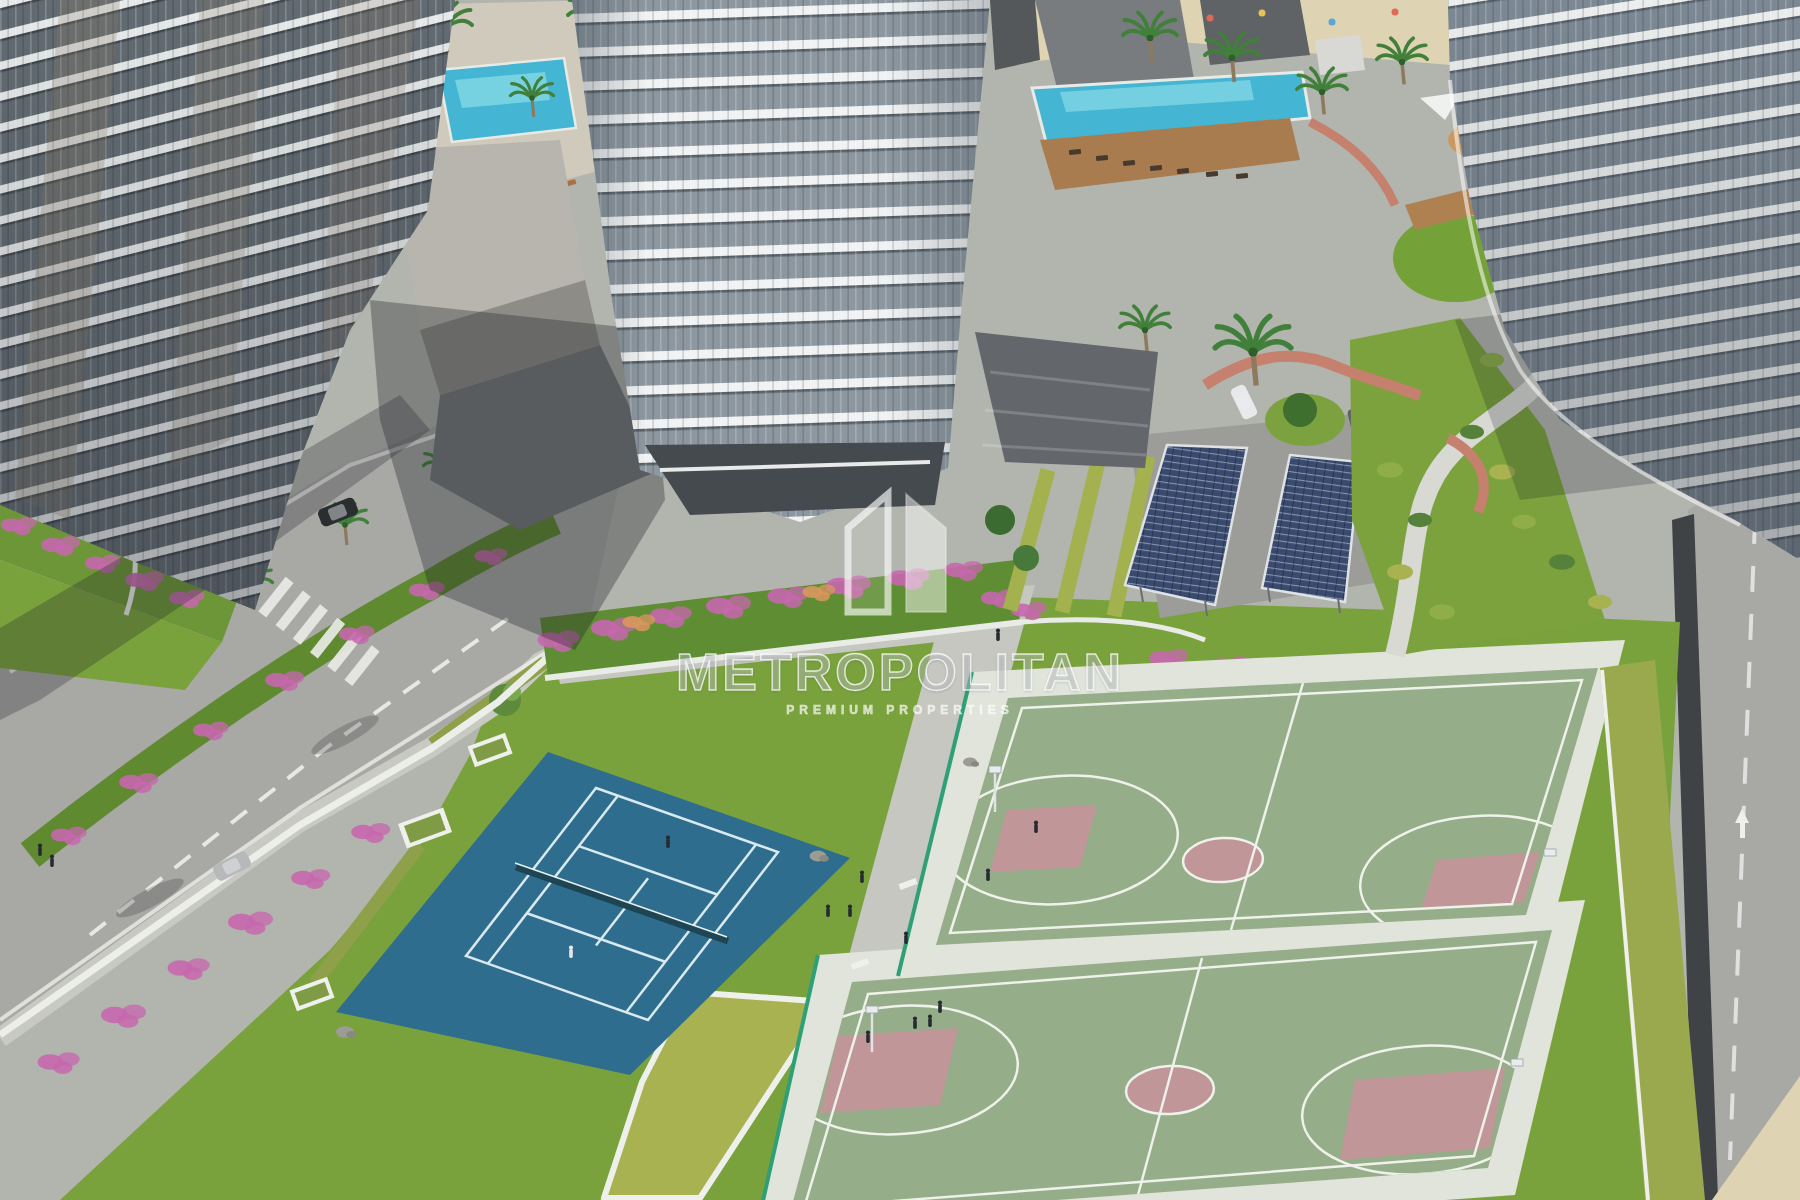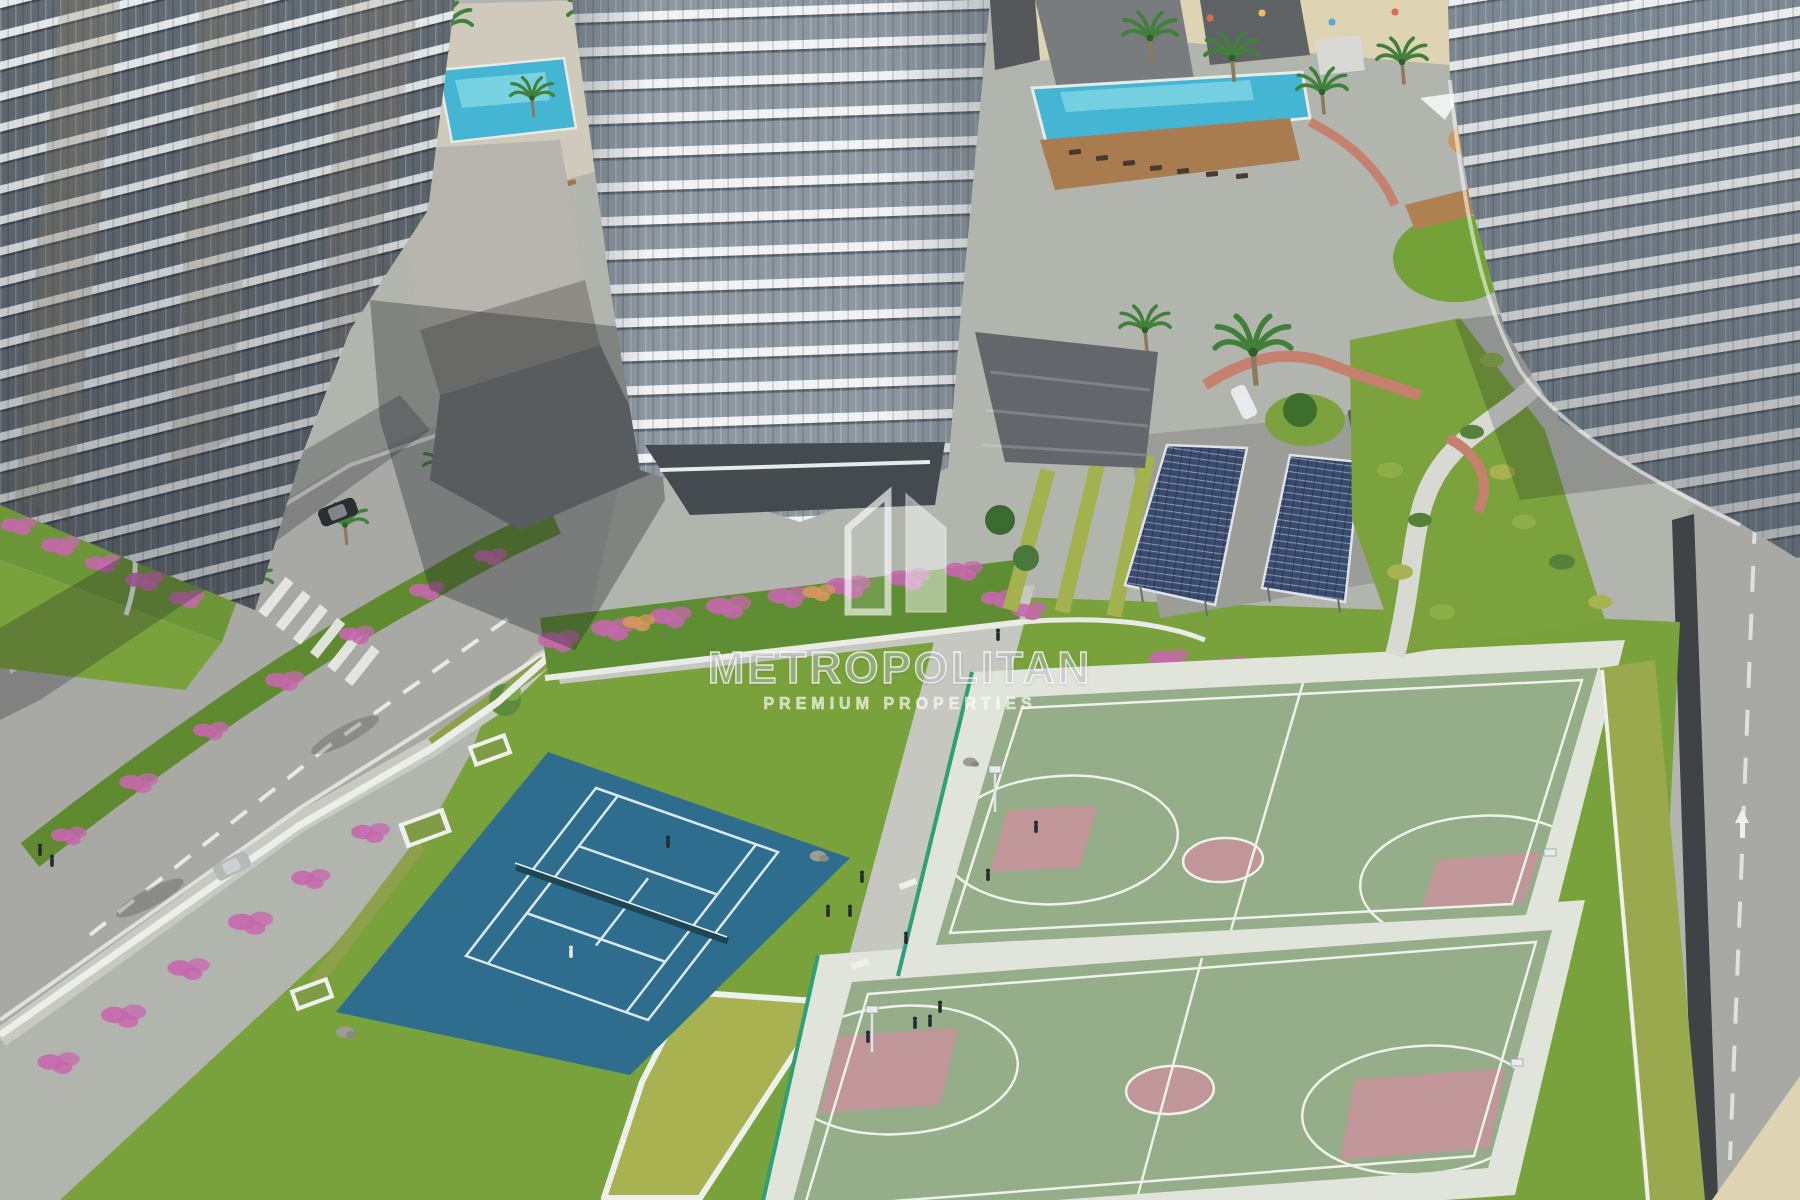--- a/index.html
+++ b/index.html
@@ -2,25 +2,25 @@
 <html><head>
 <meta charset="utf-8">
 <style>
   html,body{margin:0;padding:0;background:#222;}
   .stage{position:relative;width:1800px;height:1200px;overflow:hidden;
          font-family:"Liberation Sans",sans-serif;background:#b2b4ae;}
   .stage svg.scene{position:absolute;left:0;top:0;}
   .watermark{position:absolute;left:900px;top:484px;transform:translateX(-50%);
              width:560px;text-align:center;pointer-events:none;}
   .wm-logo{display:block;margin:0 auto;width:140px;height:136px;opacity:.8;}
-  .wm-title{margin-top:26px;font-weight:700;font-size:44px;line-height:1;
+  .wm-title{margin-top:26px;font-weight:700;font-size:52px;line-height:1;
             letter-spacing:3px;color:rgba(255,255,255,0.30);
             -webkit-text-stroke:1.4px rgba(255,255,255,0.75);
             text-shadow:0 1px 3px rgba(40,50,60,0.25);}
-  .wm-sub{margin-top:6px;font-weight:700;font-size:16px;line-height:1;
+  .wm-sub{margin-top:6px;font-weight:700;font-size:12px;line-height:1;
           letter-spacing:5px;color:rgba(255,255,255,0.60);
           -webkit-text-stroke:0.6px rgba(255,255,255,0.65);}
 </style>
 </head>
 <body>
 
 <div class="stage">
 <svg class="scene" width="1800" height="1200" viewBox="0 0 1800 1200" xmlns="http://www.w3.org/2000/svg">
   <defs>
     <pattern id="bandsL" width="8" height="30" patternUnits="userSpaceOnUse" patternTransform="rotate(-14)">

